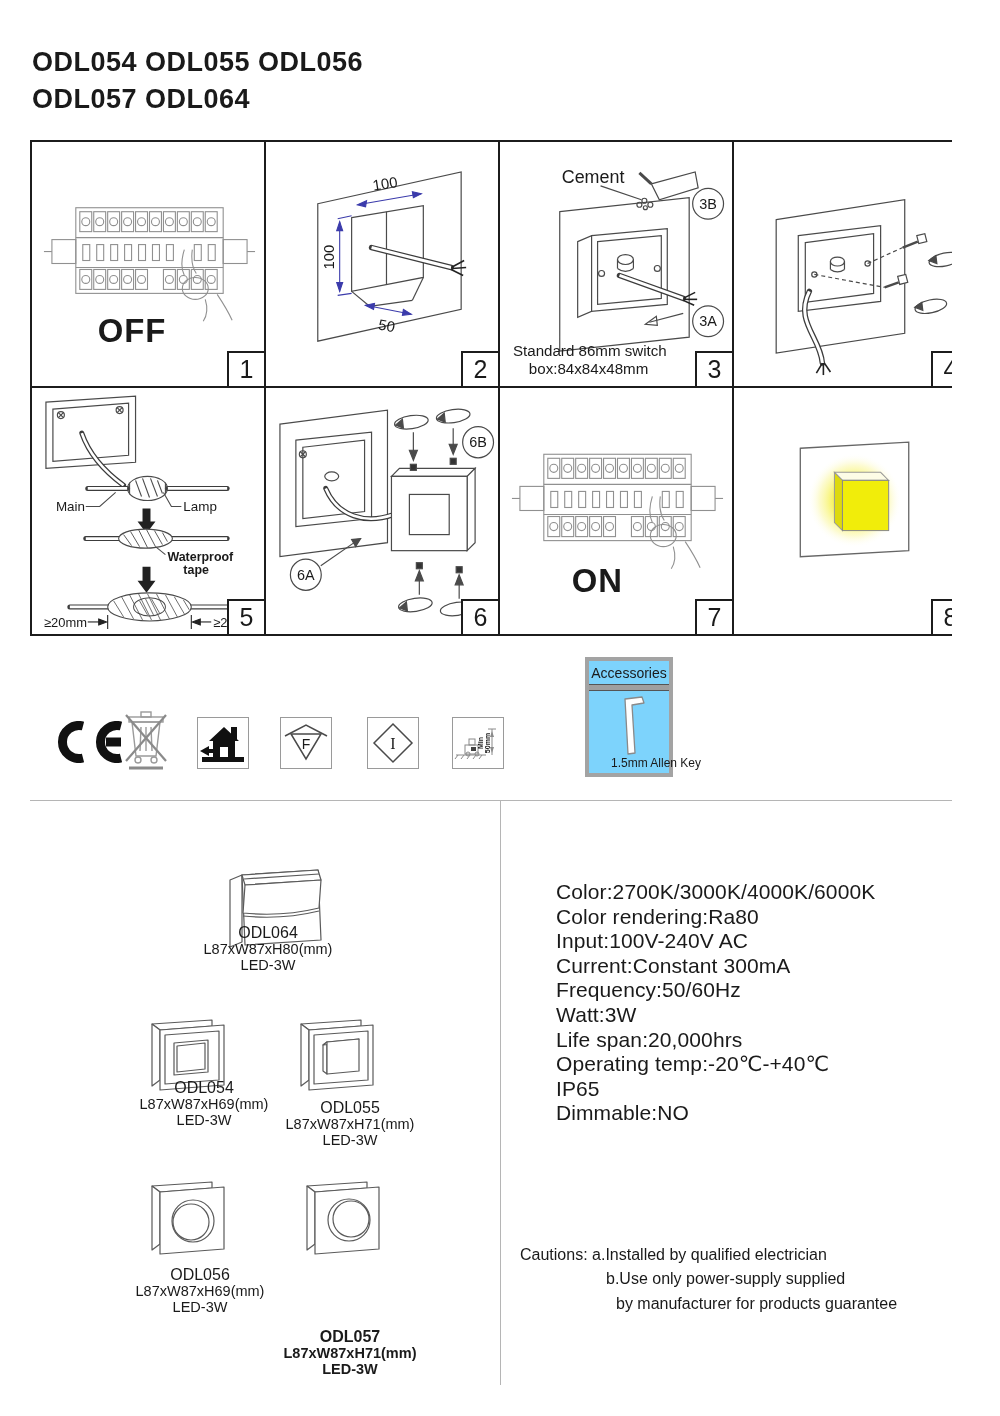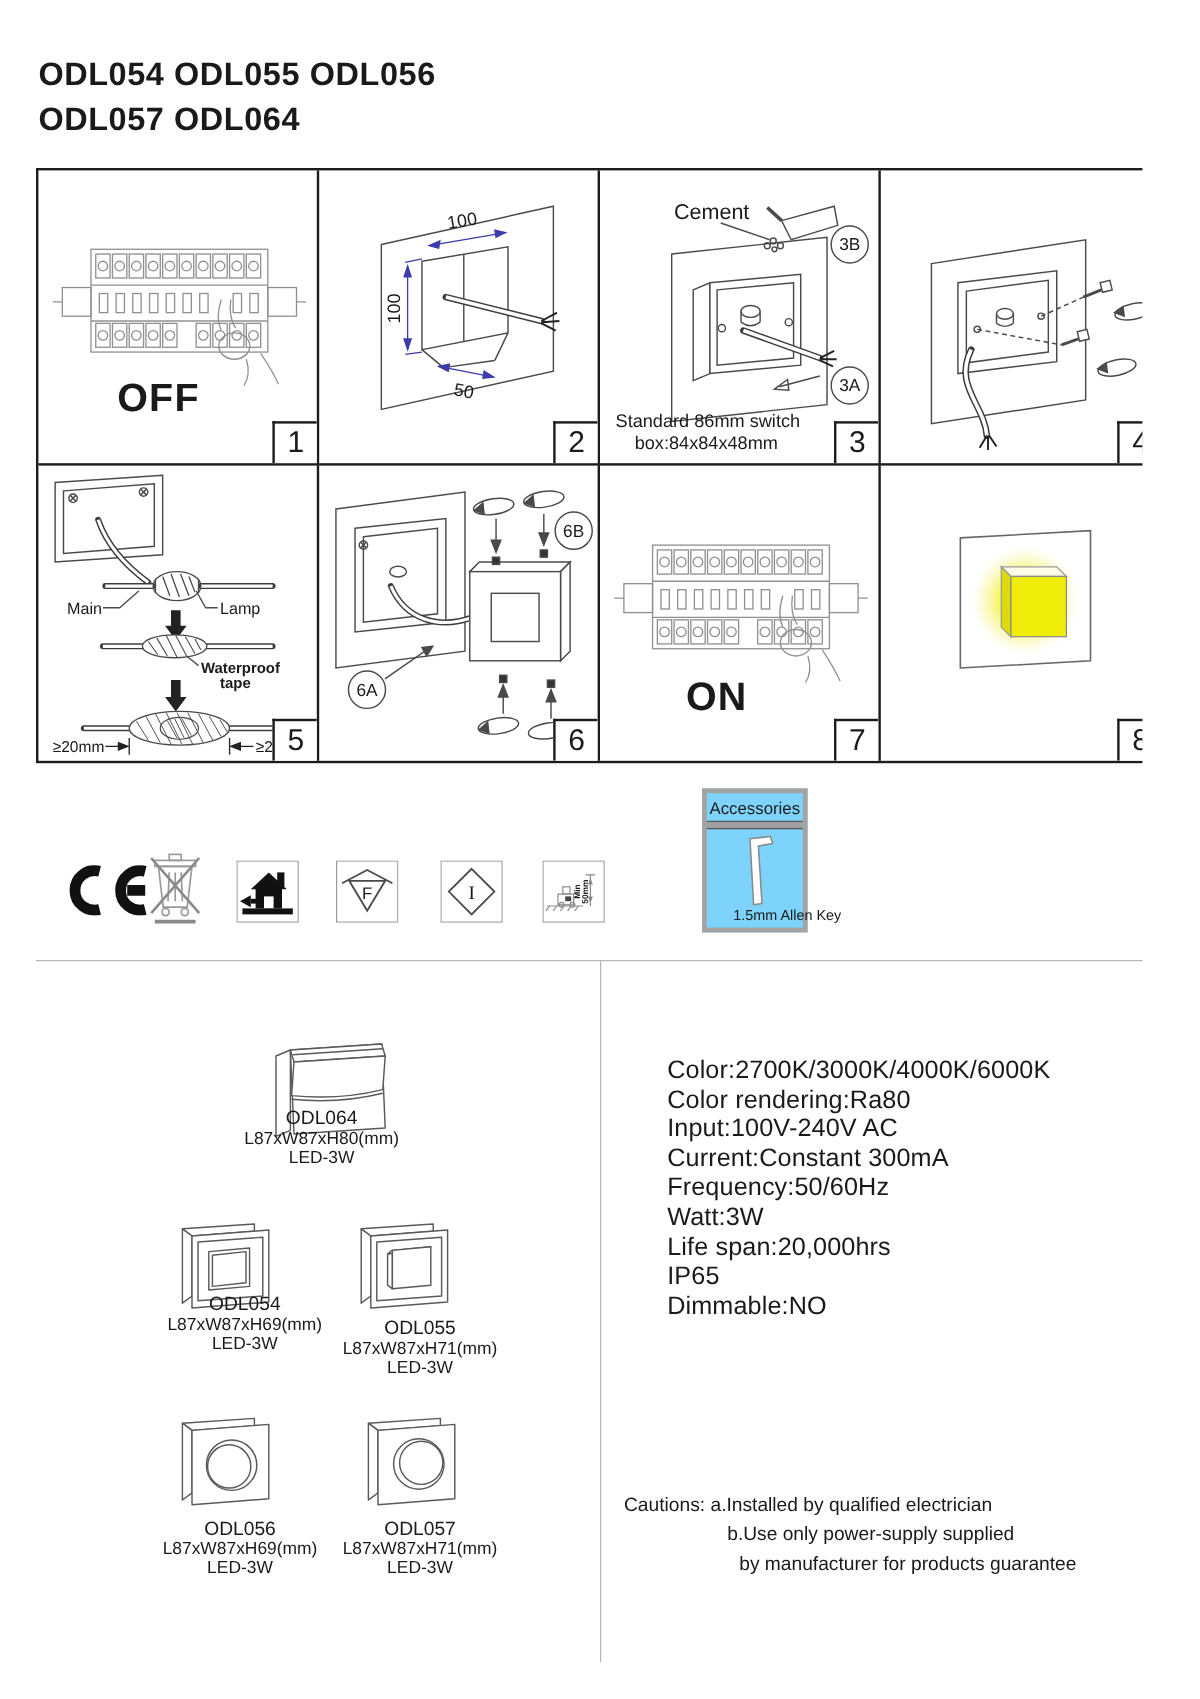--- a/index.html
+++ b/index.html
@@ -648,34 +648,35 @@
   <div class="caption" style="left:270px;top:1100px;text-align:center;">
     <div class="model">ODL055</div>
     <div class="size">L87xW87xH71(mm)</div>
     <div class="power">LED-3W</div>
   </div>
   <div class="caption" style="left:120px;top:1267px;">
     <div class="model">ODL056</div>
     <div class="size">L87xW87xH69(mm)</div>
     <div class="power">LED-3W</div>
   </div>
-  <div class="caption" style="left:270px;top:1267px;">
+  <div class="caption" style="left:270px;top:1329px;font-weight:bold;">
     <div class="model">ODL057</div>
     <div class="size">L87xW87xH71(mm)</div>
     <div class="power">LED-3W</div>
   </div>
 
   <div class="specs">
     <div>Color:2700K/3000K/4000K/6000K</div>
     <div>Color rendering:Ra80</div>
     <div>Input:100V-240V AC</div>
     <div>Current:Constant 300mA</div>
     <div>Frequency:50/60Hz</div>
     <div>Watt:3W</div>
     <div>Life span:20,000hrs</div>
+    <div>Operating temp:-20℃-+40℃</div>
     <div>IP65</div>
     <div>Dimmable:NO</div>
   </div>
 
   <div class="cautions">
     <div class="l1">Cautions: a.Installed by qualified electrician</div>
     <div class="l2">b.Use only power-supply supplied</div>
     <div class="l3">by manufacturer for products guarantee</div>
   </div>
 

